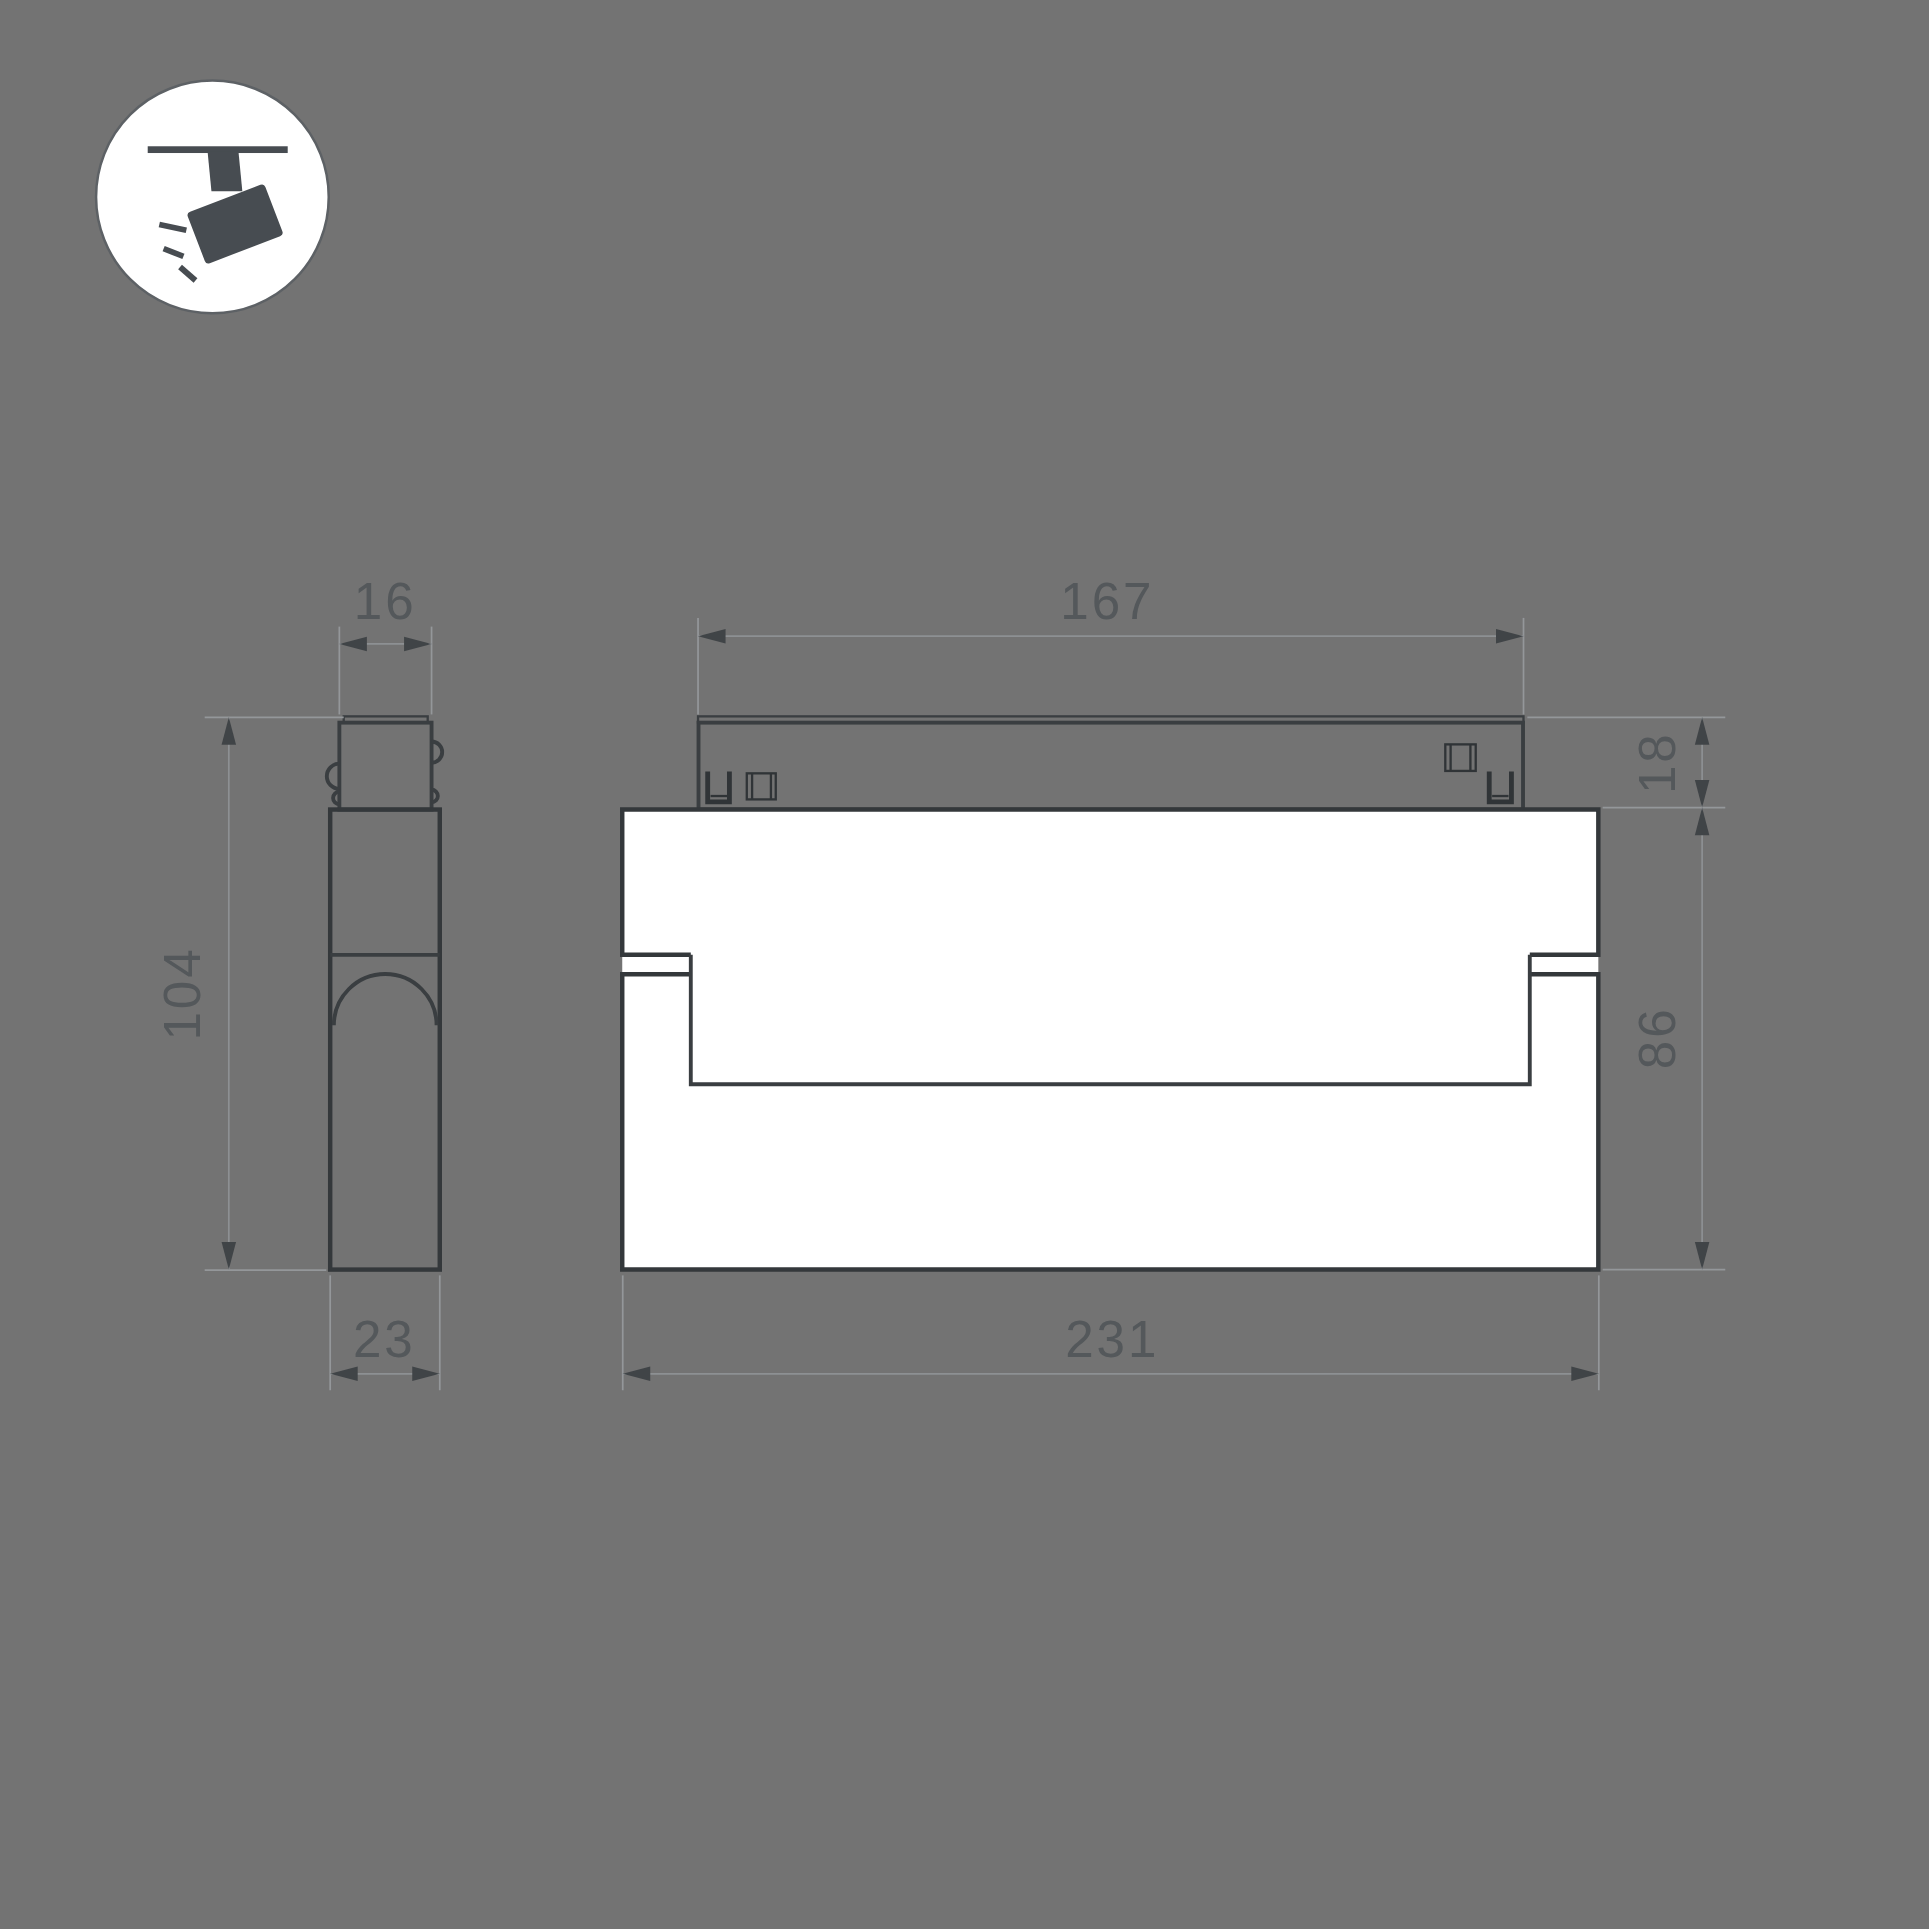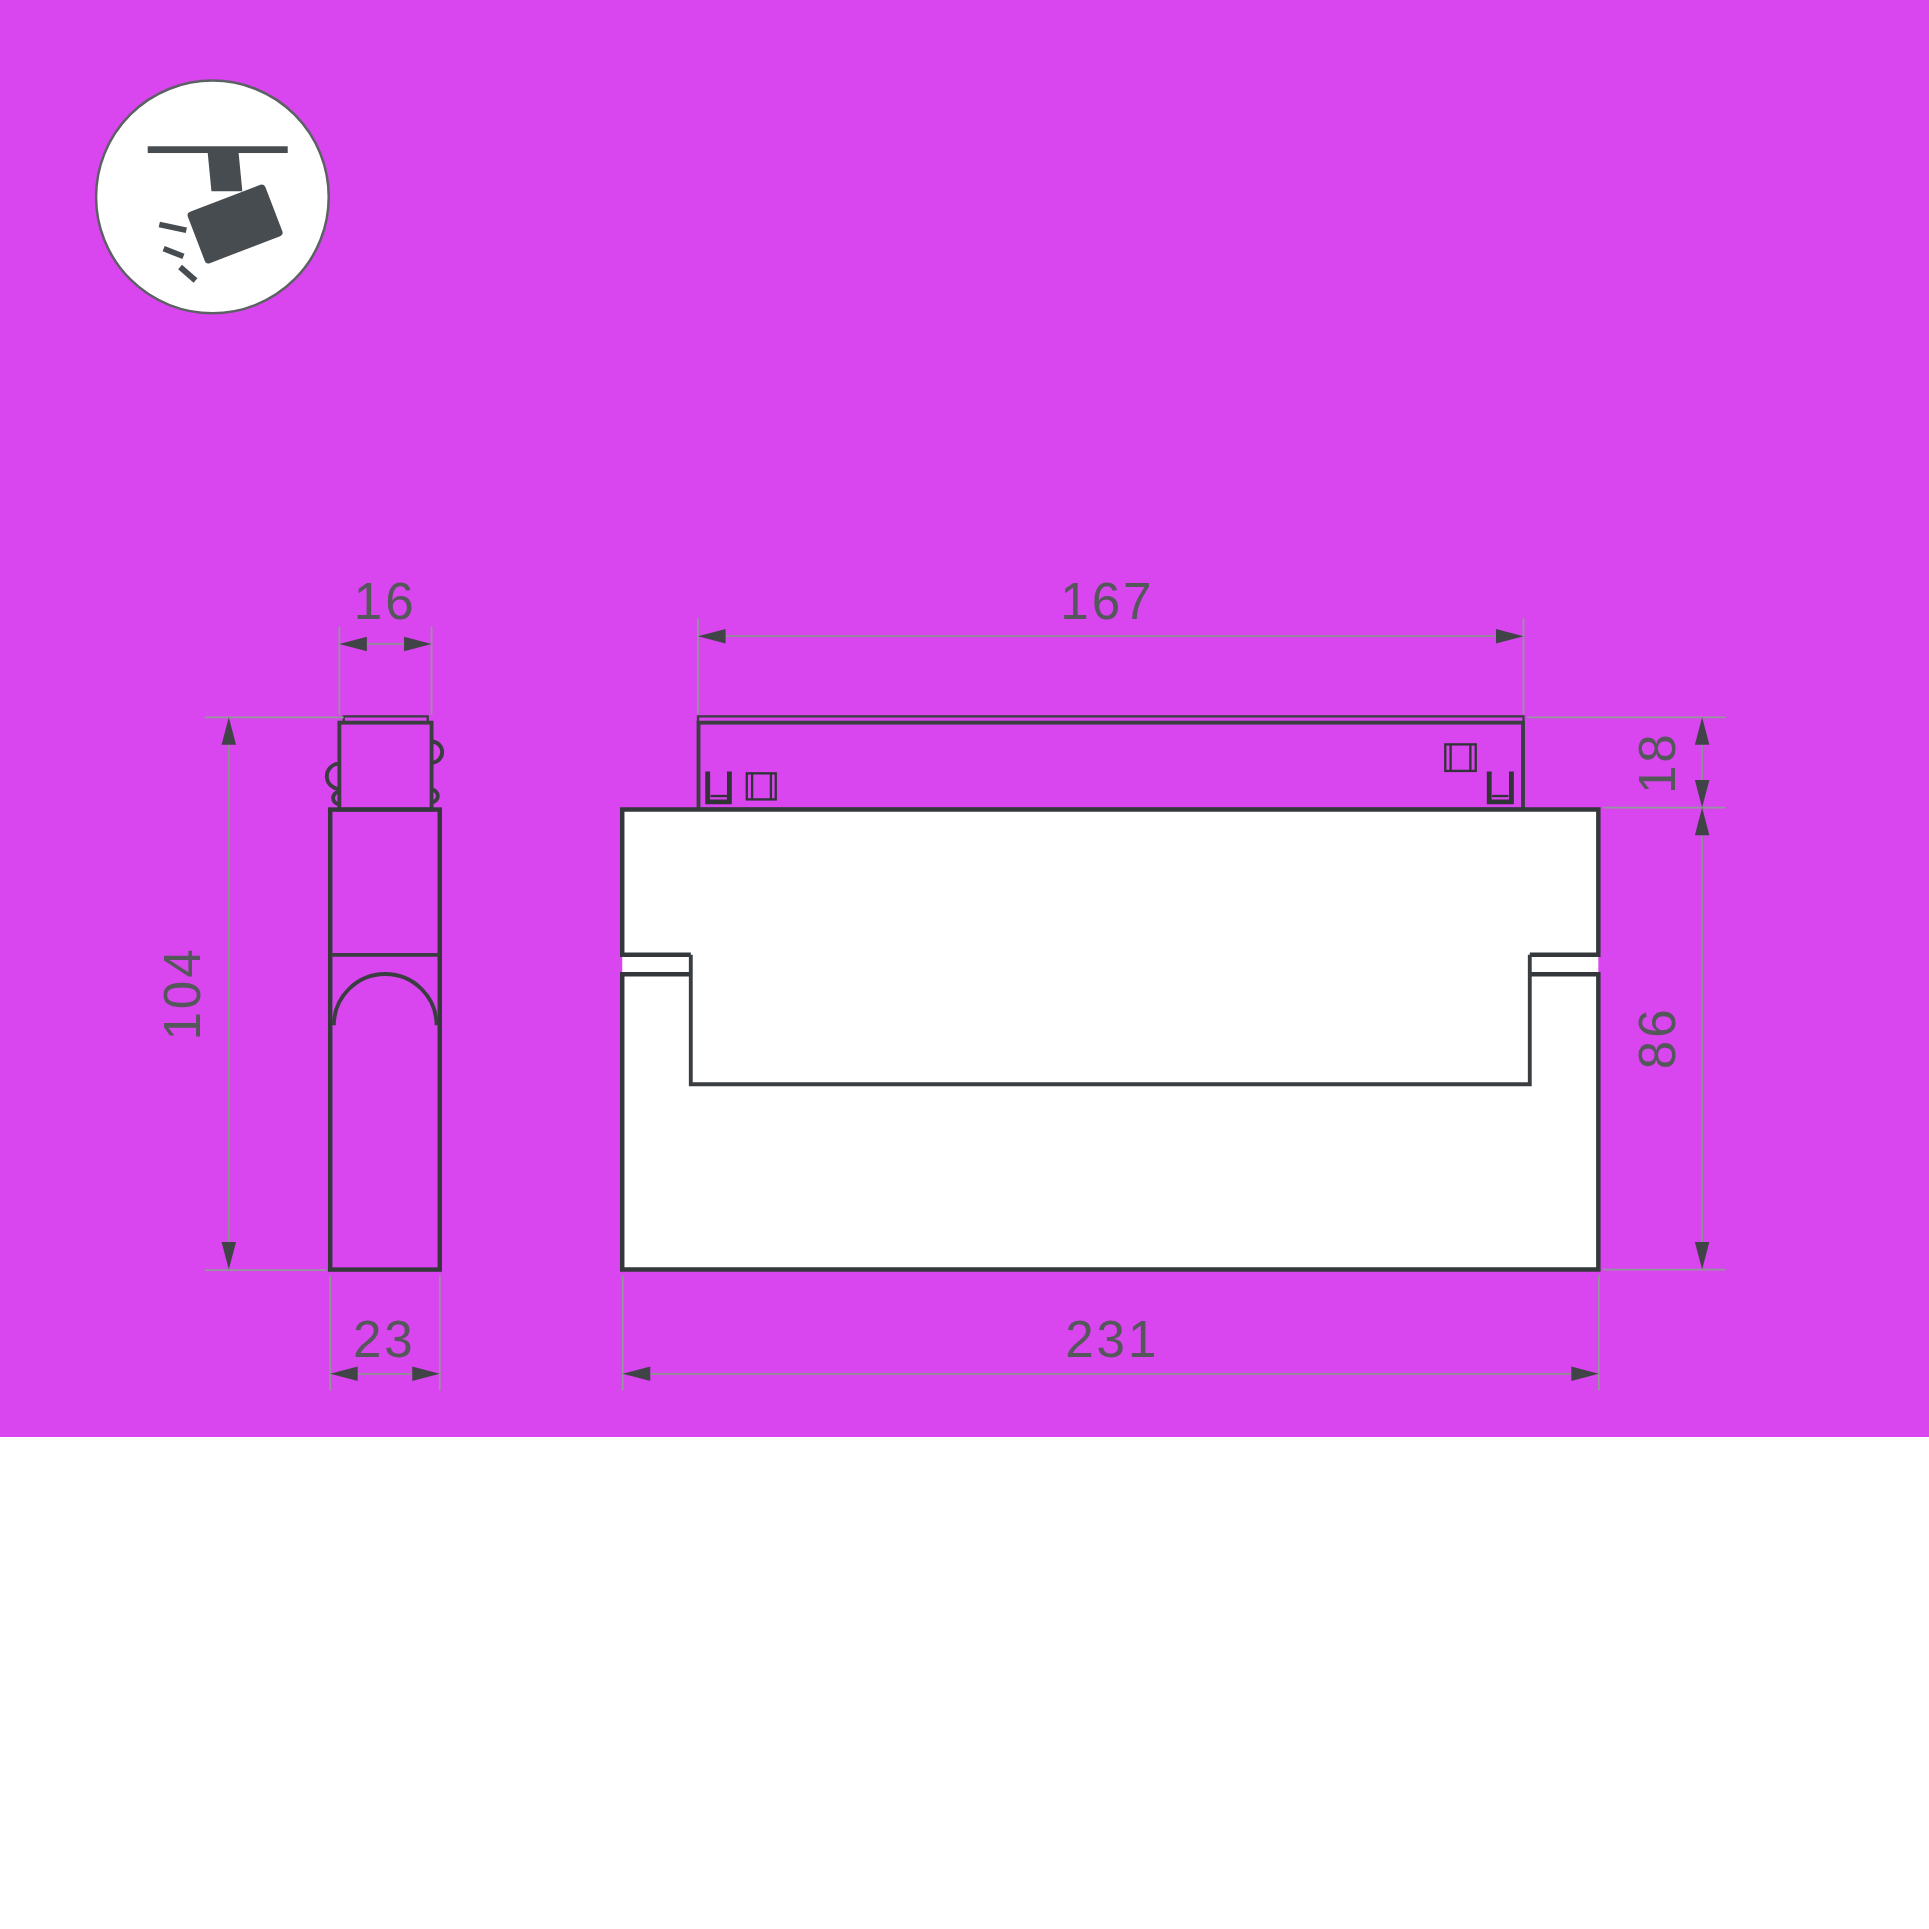--- a/index.html
+++ b/index.html
@@ -4,22 +4,22 @@
 <style>
   html, body {
     margin: 0;
     padding: 0;
     background: #ffffff;
     font-family: "Liberation Sans", sans-serif;
   }
   .stage {
     position: relative;
     width: 1929px;
-    height: 1437px;
-    background: #d946ef;
+    height: 1929px;
+    background: #737373;
     overflow: hidden;
     text-align: center;
   }
   svg { display: block; }
 
   .outline {
     fill: none;
     stroke: #3a3e41;
     stroke-width: 4;
     stroke-linejoin: miter;

